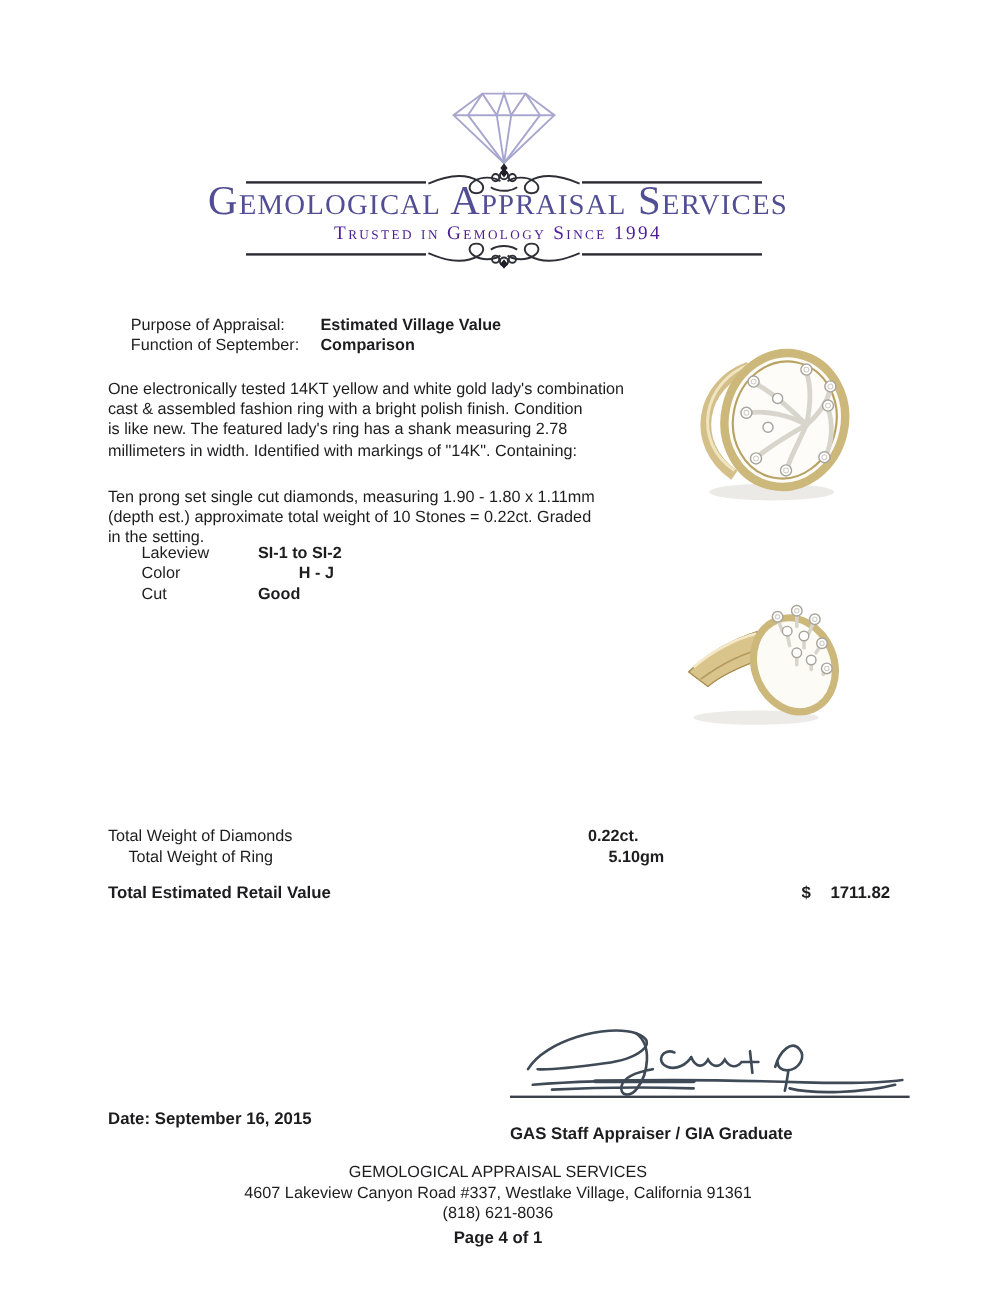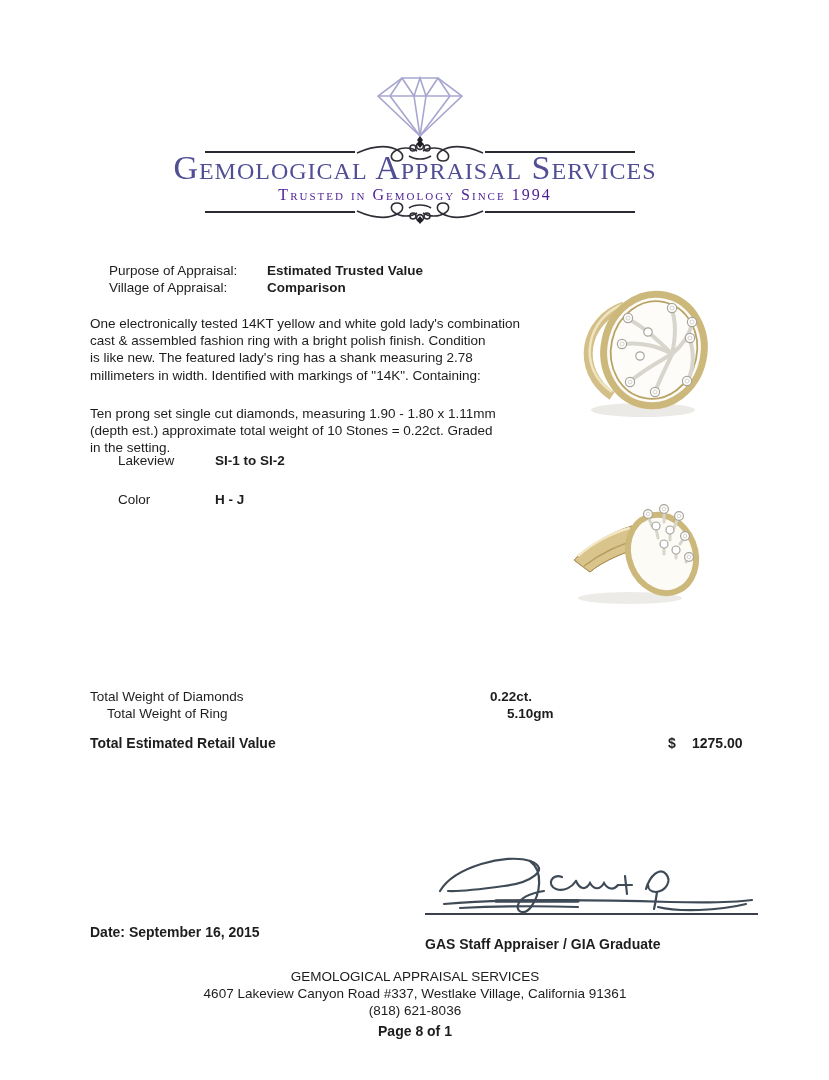--- a/index.html
+++ b/index.html
@@ -91,42 +91,46 @@
         <circle cx="65" cy="6" r="3.4"></circle>
         <circle cx="72" cy="8" r="3"></circle>
       </g>
       <path d="M65 0 l3.2 4 -3.2 4 -3.2 -4 z" fill="#1e1e24"></path>
     </svg>
     <div class="rule"></div>
   </div>
 
   <div class="abs meta-row body-text" style="top:262px;">
     <span class="lbl">Purpose of Appraisal:</span>
-    <span class="b">Estimated Trusted Value</span>
+    <span class="b">Estimated Village Value</span>
   </div>
   <div class="abs meta-row body-text" style="top:279px;">
-    <span class="lbl">Village of Appraisal:</span>
+    <span class="lbl">Function of September:</span>
     <span class="b">Comparison</span>
   </div>
 
   <div class="abs body-text pre" style="left:90px; top:315px; width:500px;">One electronically tested 14KT yellow and white gold lady's combination
 cast &amp; assembled fashion ring with a bright polish finish. Condition
 is like new. The featured lady's ring has a shank measuring 2.78
 millimeters in width. Identified with markings of "14K".  Containing:</div>
   <div class="abs body-text pre" style="left:90px; top:390px; width:500px;margin-top:15px;">Ten prong set single cut diamonds, measuring 1.90 - 1.80 x 1.11mm
 (depth est.) approximate total weight of 10 Stones = 0.22ct. Graded
 in the setting.</div>
 
   <div class="abs grade-row body-text" style="top:452px;">
     <span class="lbl">Lakeview</span>
     <span class="b">SI-1 to SI-2</span>
   </div>
-  <div class="abs grade-row body-text" style="top:491px;">
+  <div class="abs grade-row body-text" style="top:469px;gap:34px;">
     <span class="lbl">Color</span>
     <span class="b">H - J</span>
+  </div>
+  <div class="abs grade-row body-text" style="top:486px;">
+    <span class="lbl">Cut</span>
+    <span class="b">Good</span>
   </div>
 
   <svg class="abs" style="left:568px; top:278px;" width="160" height="150" viewBox="0 0 160 150">
     <ellipse cx="75" cy="132" rx="52" ry="7" fill="#eceae6"></ellipse>
     <path d="M56 28 C16 42,6 92,44 118" stroke="#d3bf87" stroke-width="9" fill="none"></path>
     <path d="M56 26 C18 40,8 90,44 114" stroke="#efe5c0" stroke-width="2.5" fill="none"></path>
     <ellipse cx="86" cy="72" rx="50" ry="56" transform="rotate(12 86 72)" fill="#fdfcf8" stroke="#cdb87c" stroke-width="7"></ellipse>
     <ellipse cx="86" cy="72" rx="43" ry="49" transform="rotate(12 86 72)" fill="none" stroke="#b9a364" stroke-width="1.8"></ellipse>
     <g stroke="#d8d5cc" stroke-width="4" fill="none" stroke-linecap="round">
       <path d="M104 76 C88 60,74 48,62 42"></path>
@@ -195,21 +199,21 @@
     <span class="lbl">Total Weight of Diamonds</span>
     <span class="val">0.22ct.</span>
   </div>
   <div class="abs body-text tot-row" style="top:705px; left:0; width:829px; height:17px;margin-left:17px;">
     <span class="lbl">Total Weight of Ring</span>
     <span class="val">5.10gm</span>
   </div>
   <div class="abs body-text" style="top:735px; left:0; width:829px; height:18px; font-size:14px;">
     <span class="b abs" style="left:90px;">Total Estimated Retail Value</span>
     <span class="b abs" style="left:668px;">$</span>
-    <span class="b abs" style="left:692px;">1275.00</span>
+    <span class="b abs" style="left:692px;">1711.82</span>
   </div>
 
   <svg class="abs" style="left:426px; top:845px;" width="334" height="70" viewBox="0 0 334 70">
     <g stroke="#3f4a57" stroke-width="2.2" fill="none" stroke-linecap="round">
       <path d="M14 46 C28 22,80 8,104 16 C126 24,104 38,78 41 C56 44,34 47,22 46"></path>
       <path d="M104 16 C118 26,114 50,105 62 C99 70,90 68,92 60 C94 52,106 48,118 46"></path>
       <path d="M136 32 C126 28,120 40,130 44 C138 47,146 42,150 36"></path>
       <path d="M150 36 C154 45,160 45,164 38 C168 45,174 45,178 38 C182 45,188 45,192 40 L206 40"></path>
       <path d="M199 31 L201 49"></path>
       <path d="M220 44 C224 30,234 22,240 29 C246 36,240 46,230 47 C225 47,222 44,222 40"></path>
@@ -221,15 +225,15 @@
     </g>
   </svg>
   <div class="abs sig-line"></div>
 
   <div class="abs body-text b" style="left:90px; top:924px; font-size:14px;">Date: September 16, 2015</div>
   <div class="abs body-text b" style="left:425px; top:936px; font-size:14px;">GAS Staff Appraiser / GIA Graduate</div>
 
   <div class="abs body-text footer-line" style="top:968px;">GEMOLOGICAL APPRAISAL SERVICES</div>
   <div class="abs body-text footer-line" style="top:985px;">4607 Lakeview Canyon Road #337, Westlake Village, California 91361</div>
   <div class="abs body-text footer-line" style="top:1002px;">(818) 621-8036</div>
-  <div class="abs body-text footer-line b" style="top:1023px; font-size:14px;">Page 8 of 1</div>
+  <div class="abs body-text footer-line b" style="top:1023px; font-size:14px;">Page 4 of 1</div>
 
 </div>
 
 </body></html>

